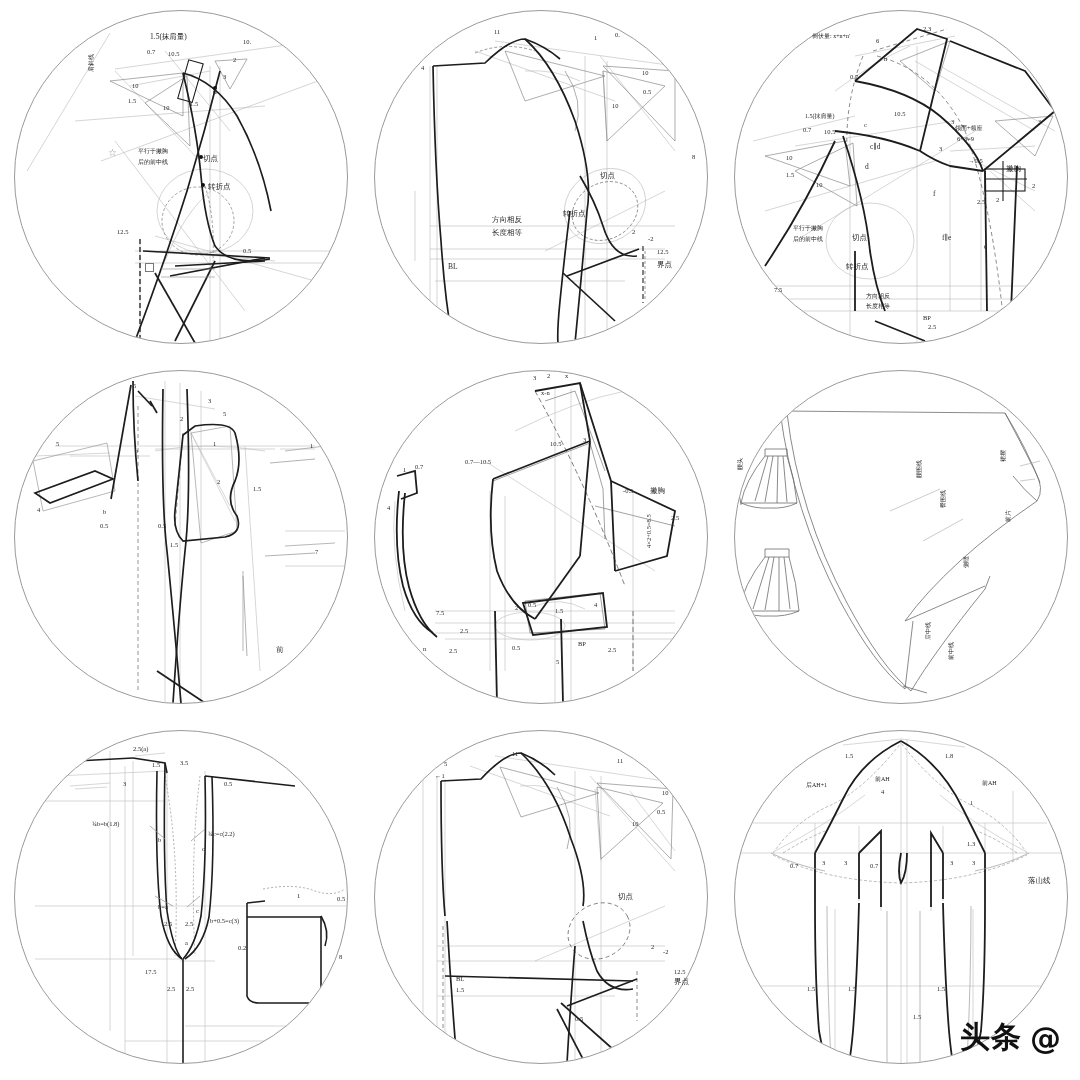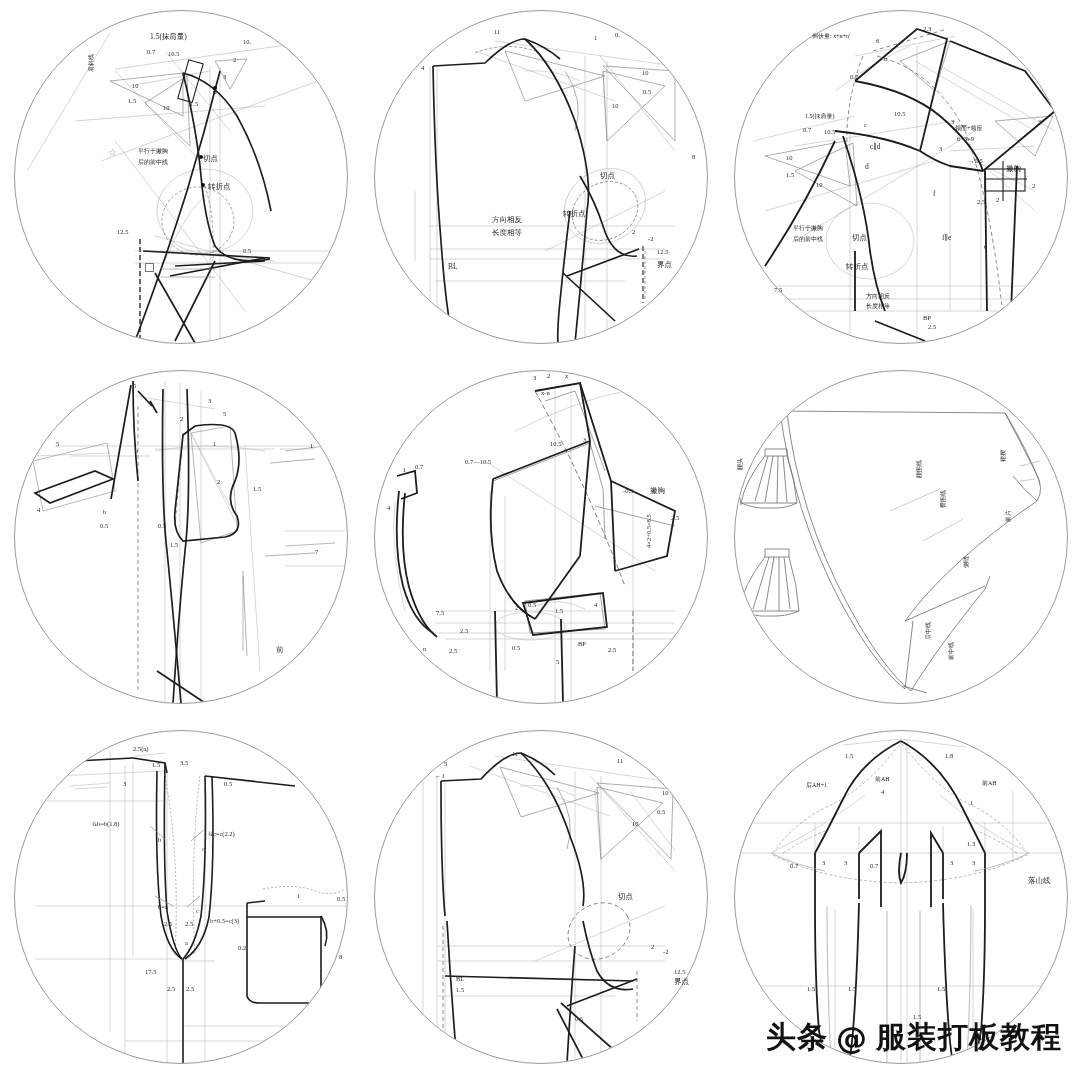--- a/index.html
+++ b/index.html
@@ -503,21 +503,20 @@
         </svg>
       </div>
 
     </div>
 
   </div>
 
   <div class="watermark">
     <span>头条</span>
     <span class="wm-at">@</span>
-    <span>服装打板教程</span>
   </div>
 <div class="lbl cnl sm" style="left: 150px; top: 33px;">1.5(抹肩量)</div>
     <div class="lbl num xs" style="left: 147px; top: 48px;">0.7</div>
     <div class="lbl num xs" style="left: 168px; top: 50px;">10.5</div>
     <div class="lbl num xs" style="left: 243px; top: 38px;">10.</div>
     <div class="lbl num xs" style="left: 233px; top: 56px;">2</div>
     <div class="lbl num xs" style="left: 223px; top: 73px;">3</div>
     <div class="lbl num sm" style="left: 213px; top: 88px;">d</div>
     <div class="lbl num xs" style="left: 132px; top: 82px;">10</div>
     <div class="lbl num xs" style="left: 128px; top: 97px;">1.5</div>

